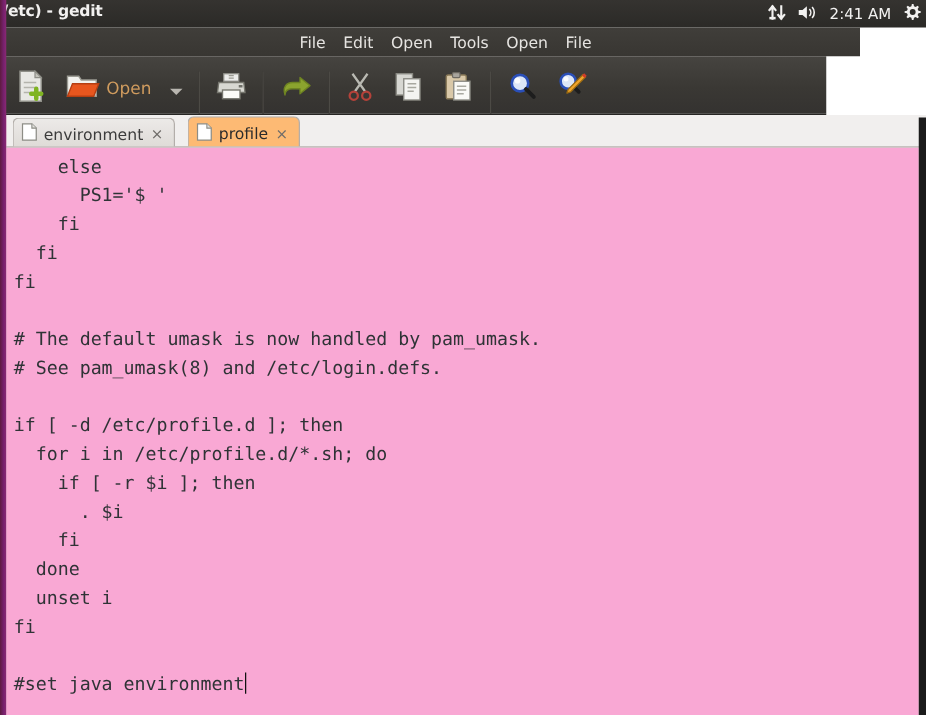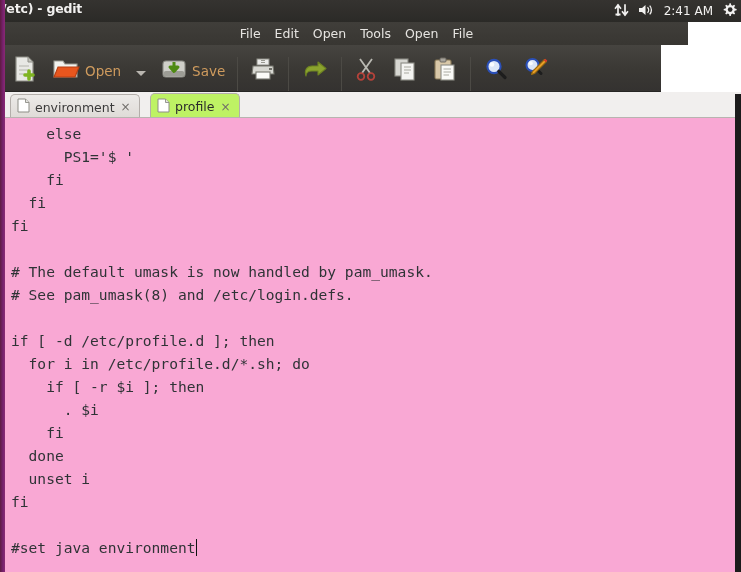--- a/index.html
+++ b/index.html
@@ -127,21 +127,21 @@
     border-bottom: none;
     border-radius: 5px 5px 0 0;
     background: #e2dedb;
     background: linear-gradient(to bottom, #eceae8 0%, #dedad6 100%);
     font-size: 12.5px;
     color: #3b3b3b;
     white-space: nowrap;
     cursor: default;
   }
   .tab.active {
-    background: #bef264;
+    background: #fdba74;
     border-color: #b3aeaa;
     color: #2b2b2b;
     z-index: 3;
     height: 26px;
     top: 1px;
   }
   .tab-close {
     font-size: 12px; color: #6f6c69;
     line-height: 1;
     padding: 0 1px;
@@ -246,30 +246,20 @@
       <span class="tb-label">Open</span>
     </div>
     <div class="tb-btn">
       <span>
         <svg width="12" height="8" viewBox="0 0 12 8">
           <path d="M1 2 L6 7 L11 2 Z" fill="#b9b6b0"></path>
         </svg>
       </span>
     </div>
 
-    <div class="tb-btn">
-      <span>
-        <svg width="26" height="26" viewBox="0 0 26 26">
-          <rect x="2" y="5" width="22" height="16" rx="3" fill="#cfcfc9" stroke="#8c8c85" stroke-width="1.1"></rect>
-          <rect x="2.5" y="15" width="21" height="5.5" rx="2.5" fill="#9c9c95"></rect>
-          <path d="M13 6 V14 M9 11 L13 15.5 L17 11 Z" stroke="#4e8a12" stroke-width="3" fill="#7fb422" stroke-linejoin="round"></path>
-        </svg>
-      </span>
-      <span class="tb-label">Save</span>
-    </div>
 
     <div class="tb-sep"></div>
 
     <div class="tb-btn">
       <span>
         <svg width="26" height="26" viewBox="0 0 26 26">
           <rect x="7" y="3" width="12" height="6" fill="#ececea" stroke="#8f8f88" stroke-width="1"></rect>
           <path d="M3 10 H23 L24 18 H2 Z" fill="#d8d8d2" stroke="#77776f" stroke-width="1.1"></path>
           <rect x="6" y="16" width="14" height="7" fill="#fbfbf8" stroke="#77776f" stroke-width="1.1"></rect>
           <path d="M11 4.5 H15 M11 6.5 H15" stroke="#9a9a92" stroke-width="1"></path>

